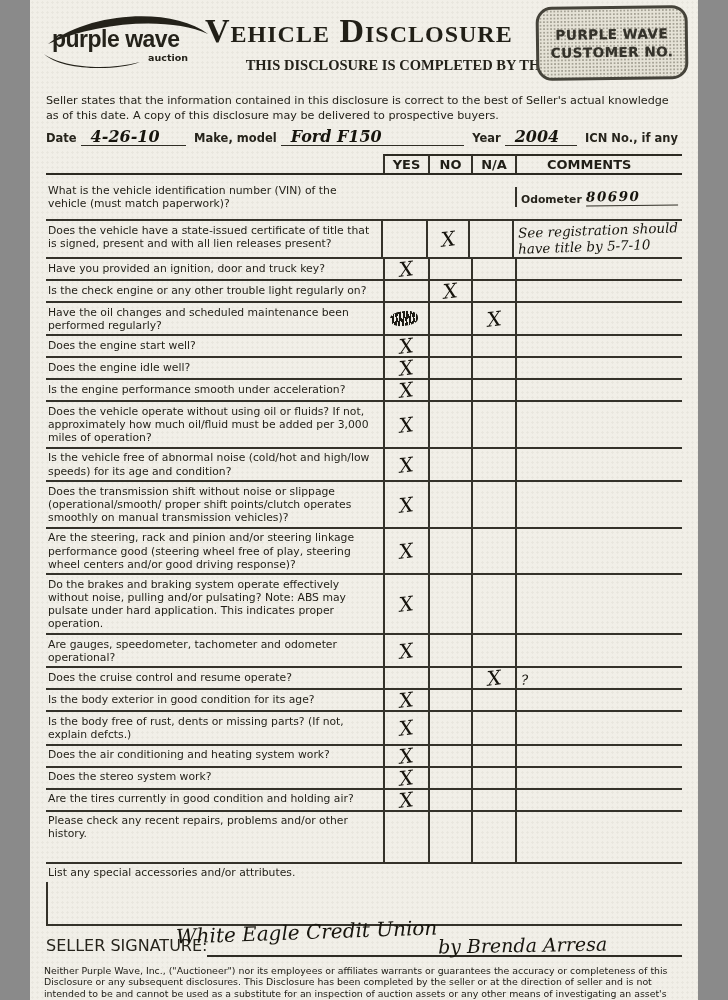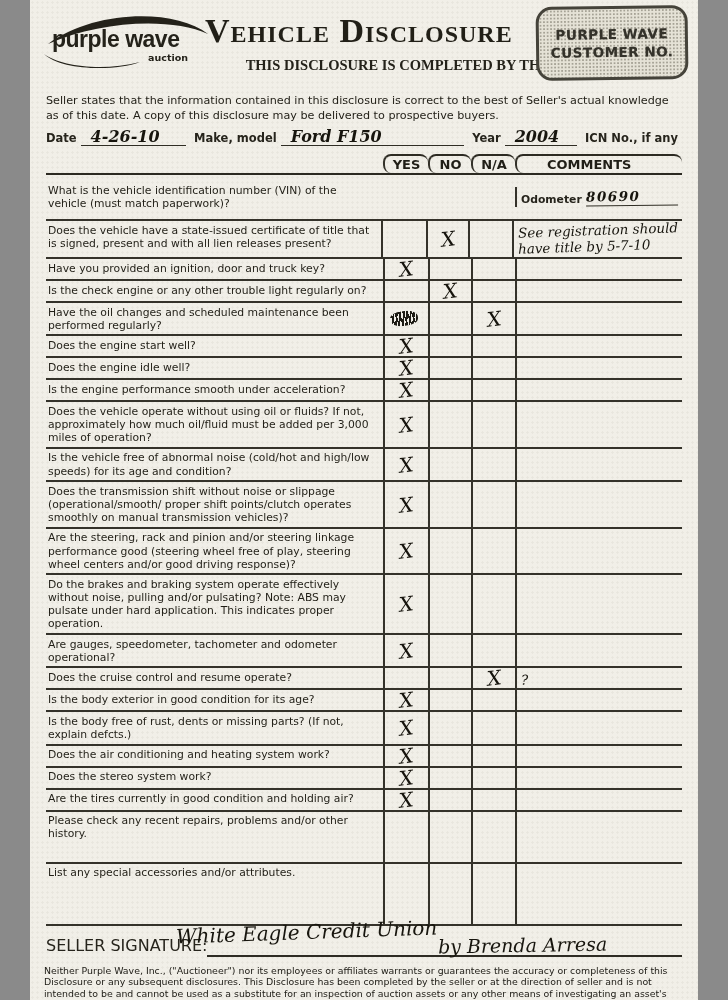--- a/index.html
+++ b/index.html
@@ -43,40 +43,40 @@
   .qtable { margin:8px 16px 0; }
   .row { display:flex; align-items:stretch; border-bottom:2px solid #34322a; }
   .cell { position:relative; }
   .cell.q { width:337px; padding:2.5px 8px 2.5px 2px; font-size:10.8px; line-height:1.22; color:#201e16; }
   .cell.ans { border-left:2px solid #34322a; display:flex; align-items:center; justify-content:center; }
   .c-yes { width:45px; } .c-no { width:43px; } .c-na { width:44px; }
   .cell.com { flex:1; border-left:2px solid #34322a; padding:1px 4px; overflow:visible; }
   .row.head { border-bottom:2px solid #2c2a22; }
   .row.head .cell { border-top:2px solid #2c2a22; }
   .row.head .cell.q { border-top:none; }
-  .row.head .cell { font-weight:bold; font-size:13px; color:#201e16;border-radius:8px; }
+  .row.head .cell { font-weight:bold; font-size:13px; color:#201e16; }
   .row.head .cell.com { display:flex; align-items:center;padding-left:30px; }
   .blackout { background-color:#45433a;
     background-image:repeating-linear-gradient(45deg, rgba(10,8,2,0.55) 0 2px, rgba(110,106,92,0.35) 2px 4px),
                      repeating-linear-gradient(-45deg, rgba(15,13,6,0.5) 0 3px, transparent 3px 6px); }
   .xmark { font-family:"DejaVu Serif", serif; font-style:italic; font-size:20px; line-height:1;
     color:#16140d; display:inline-block; transform:rotate(-7deg); }
   .scribble { width:28px; height:15px; display:inline-block; margin-right:6px; border-radius:45%;
     transform:rotate(-5deg);
     background-image:repeating-linear-gradient(100deg, #1d1b14 0 1.6px, transparent 1.6px 3.4px),
                      repeating-linear-gradient(75deg, #1d1b14 0 1.4px, transparent 1.4px 4px); }
   .vin-line { display:flex; align-items:flex-end; gap:4px; font-size:10.8px; font-weight:bold; margin-top:1px; }
   .vin-line .hv { font-size:13.5px; letter-spacing:1.5px; line-height:1.15; border-bottom:1.6px solid #2f2d24;
     flex:1; transform:rotate(-0.5deg); white-space:nowrap; }
   .hand-line { font-size:13.5px; line-height:1.2; white-space:nowrap; transform:rotate(-2deg);
     position:relative; z-index:3; }
   .row[data-idx="0"] { min-height:46px;align-items:center; }
   .row[data-idx="1"] { min-height:38px; }
   .row[data-idx="20"] { min-height:52px; }
-  .row[data-idx="21"] { min-height:62px; }
+  .row[data-idx="21"] { min-height:62px;flex-direction:column; }
   .row[data-idx="20"] .cell.com, .row[data-idx="21"] .cell.com,
   .row[data-idx="20"] .cell.ans, .row[data-idx="21"] .cell.ans { border-color:#34322a; }
   
   .sigline { margin:10px 16px 0; display:flex; align-items:flex-end; position:relative; }
   .sig-label { font-weight:normal; font-size:16px; white-space:nowrap; padding-bottom:2px; }
   .sig-rule { flex:1; border-bottom:2px solid #2e2c24; height:18px; }
   .sig-hand1 { position:absolute; left:130px; top:-16px; font-size:20px; transform:rotate(-2deg); white-space:nowrap; }
   .sig-hand2 { position:absolute; left:392px; top:-2px; font-size:19px; transform:rotate(-1deg); white-space:nowrap; }
   
   .legal1 { margin:8px 14px 0; font-size:9.4px; line-height:1.24; color:#22201a; }

